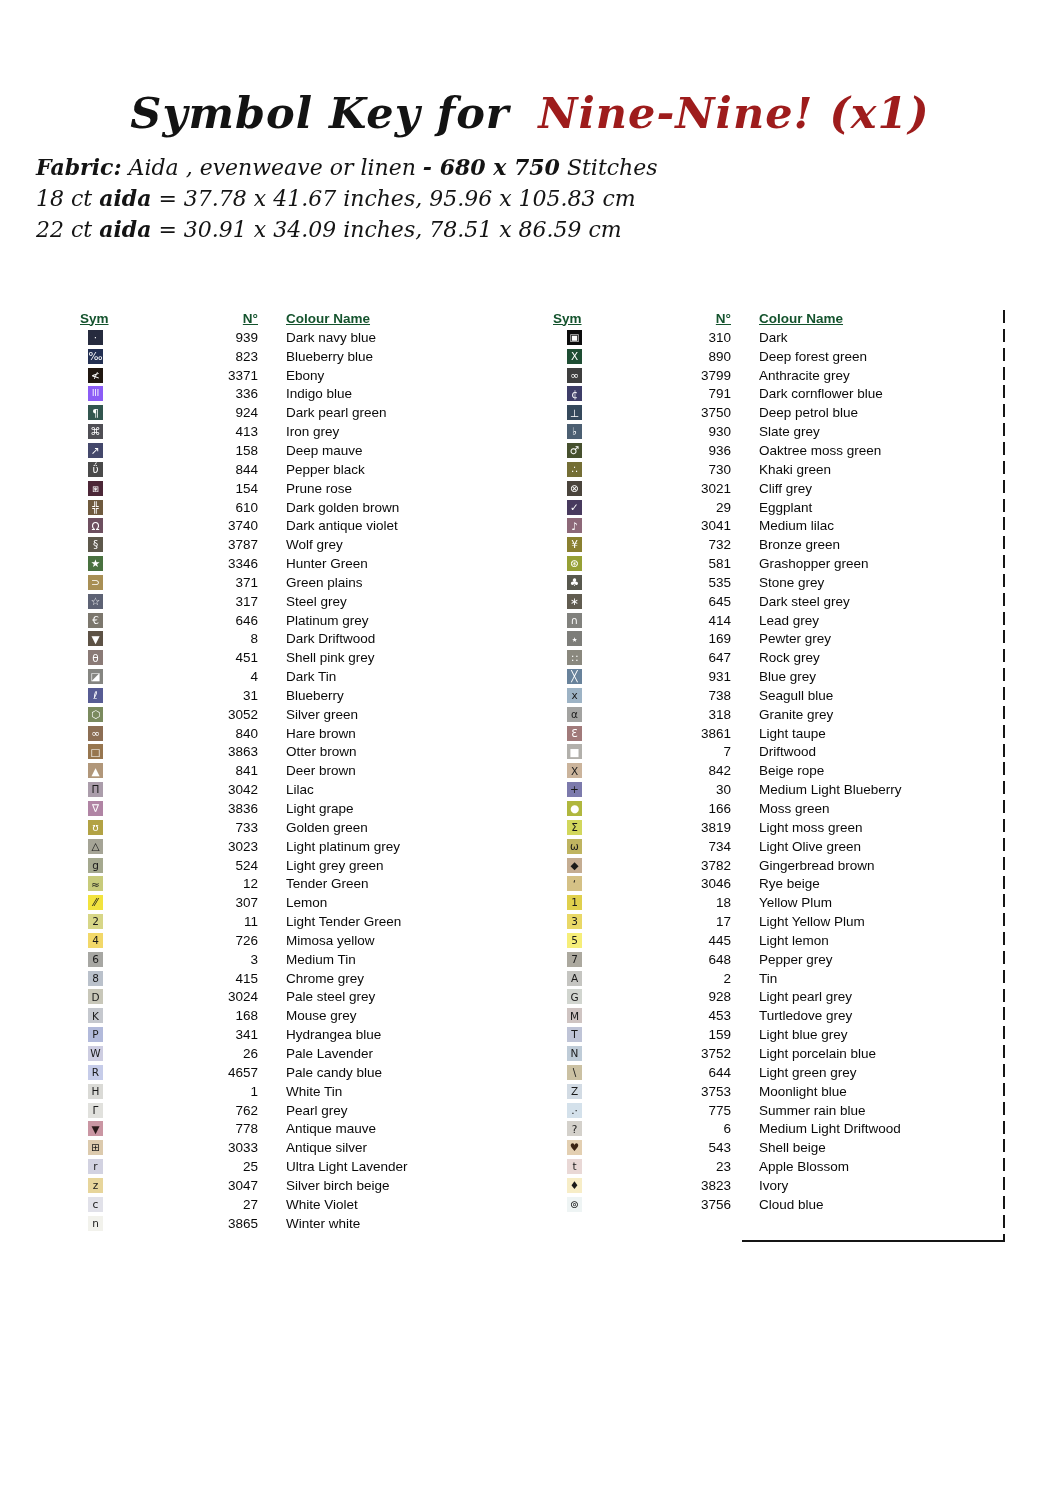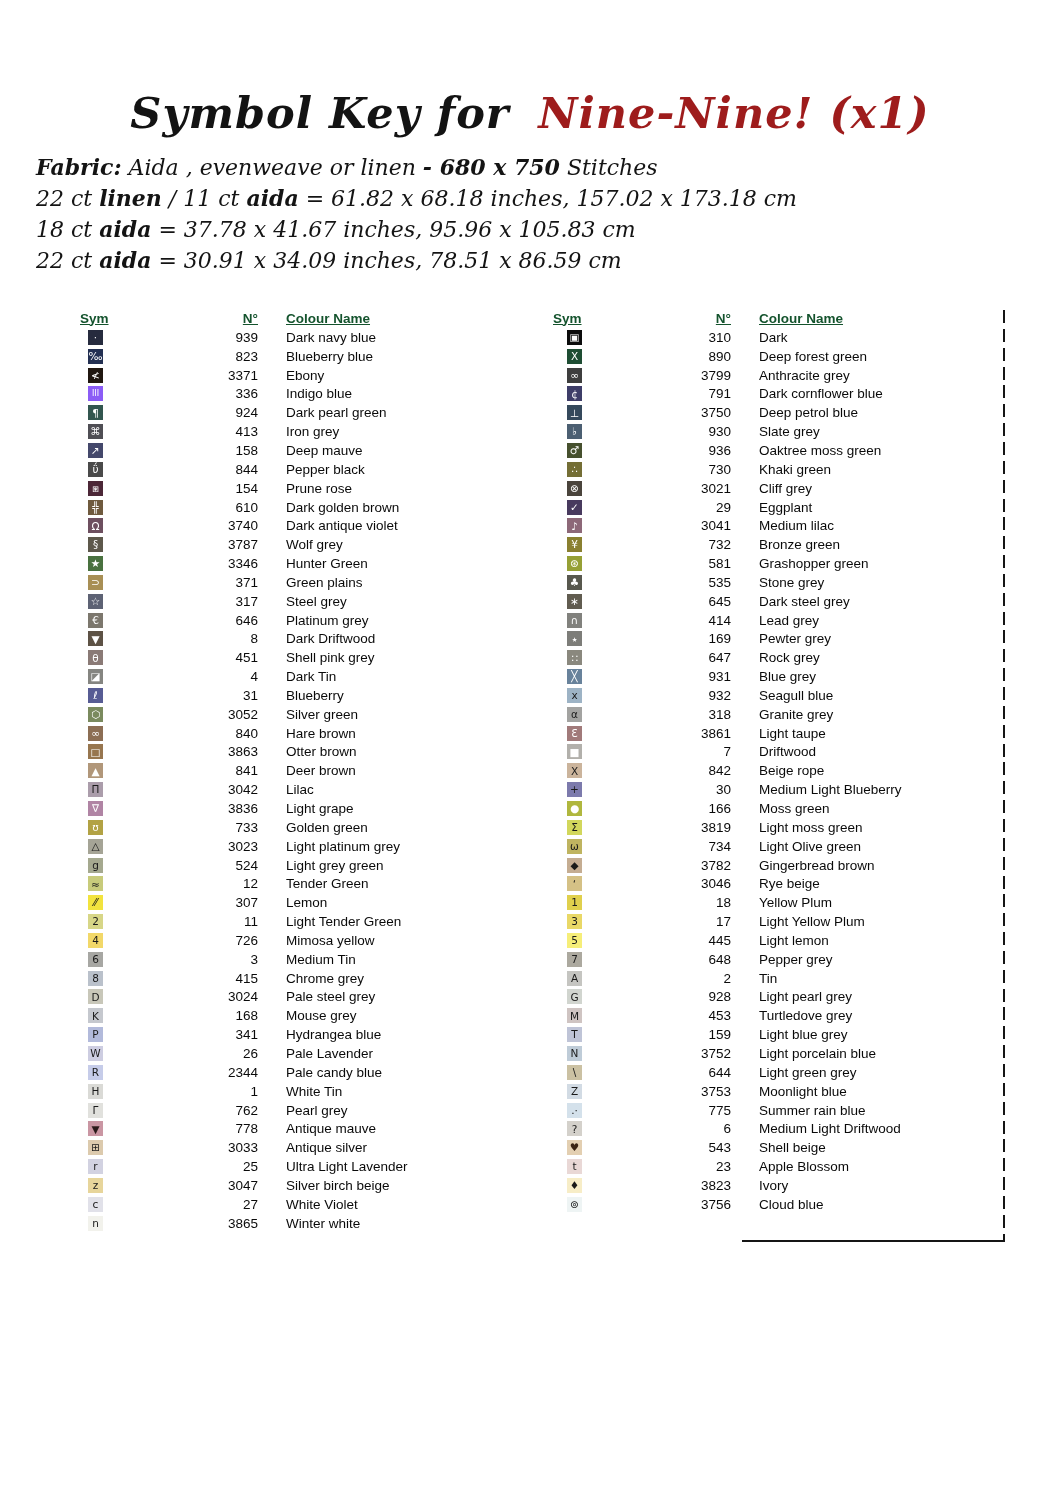--- a/index.html
+++ b/index.html
@@ -59,21 +59,20 @@
 </head>
 <body>
 
 <div class="title">
   <span class="t-black">Symbol Key for</span>
   <span class="t-red" style="color: rgb(158, 28, 28);">Nine-Nine! (x1)</span>
 </div>
 
 <div class="fabric">
     <div><span class="run-b">Fabric:</span><span class="run">  Aida , evenweave or  linen </span><span class="run-b">- 680 x 750</span><span class="run"> Stitches</span></div>
-    <div><span class="run">22 ct </span><span class="run-b">linen</span><span class="run"> / 11 ct </span><span class="run-b">aida</span><span class="run"> = 61.82 x 68.18 inches, 157.02 x 173.18 cm</span></div>
     <div><span class="run">18 ct </span><span class="run-b">aida</span><span class="run">  = 37.78 x 41.67 inches, 95.96 x 105.83 cm</span></div>
     <div><span class="run">22 ct </span><span class="run-b">aida</span><span class="run"> = 30.91 x 34.09 inches, 78.51 x 86.59 cm</span></div>
   </div>
 
 <div class="key-table left" id="table-left">
   <div class="k-head">
     <span class="h-sym">Sym</span>
     <span class="h-num">N°</span>
     <span class="h-name">Colour Name</span>
   </div>
@@ -387,21 +386,21 @@
       <span class="glyph" style="color: rgb(26, 26, 26);">W</span>
     </span>
     <span class="num">26</span>
     <span class="name">Pale Lavender</span>
   </div>
 
   <div class="k-row">
     <span class="sym" style="background: rgb(198, 204, 233);">
       <span class="glyph" style="color: rgb(26, 26, 26);">R</span>
     </span>
-    <span class="num">2344</span>
+    <span class="num">4657</span>
     <span class="name">Pale candy blue</span>
   </div>
 
   <div class="k-row">
     <span class="sym" style="background: rgb(218, 218, 214);">
       <span class="glyph" style="color: rgb(26, 26, 26);">H</span>
     </span>
     <span class="num">1</span>
     <span class="name">White Tin</span>
   </div>
@@ -619,21 +618,21 @@
       <span class="glyph" style="color: rgb(255, 255, 255);">╳</span>
     </span>
     <span class="num">931</span>
     <span class="name">Blue grey</span>
   </div>
 
   <div class="k-row">
     <span class="sym" style="background: rgb(157, 179, 197);">
       <span class="glyph" style="color: rgb(26, 26, 26);">x</span>
     </span>
-    <span class="num">932</span>
+    <span class="num">738</span>
     <span class="name">Seagull blue</span>
   </div>
 
   <div class="k-row">
     <span class="sym" style="background: rgb(163, 163, 161);">
       <span class="glyph" style="color: rgb(26, 26, 26);">α</span>
     </span>
     <span class="num">318</span>
     <span class="name">Granite grey</span>
   </div>

